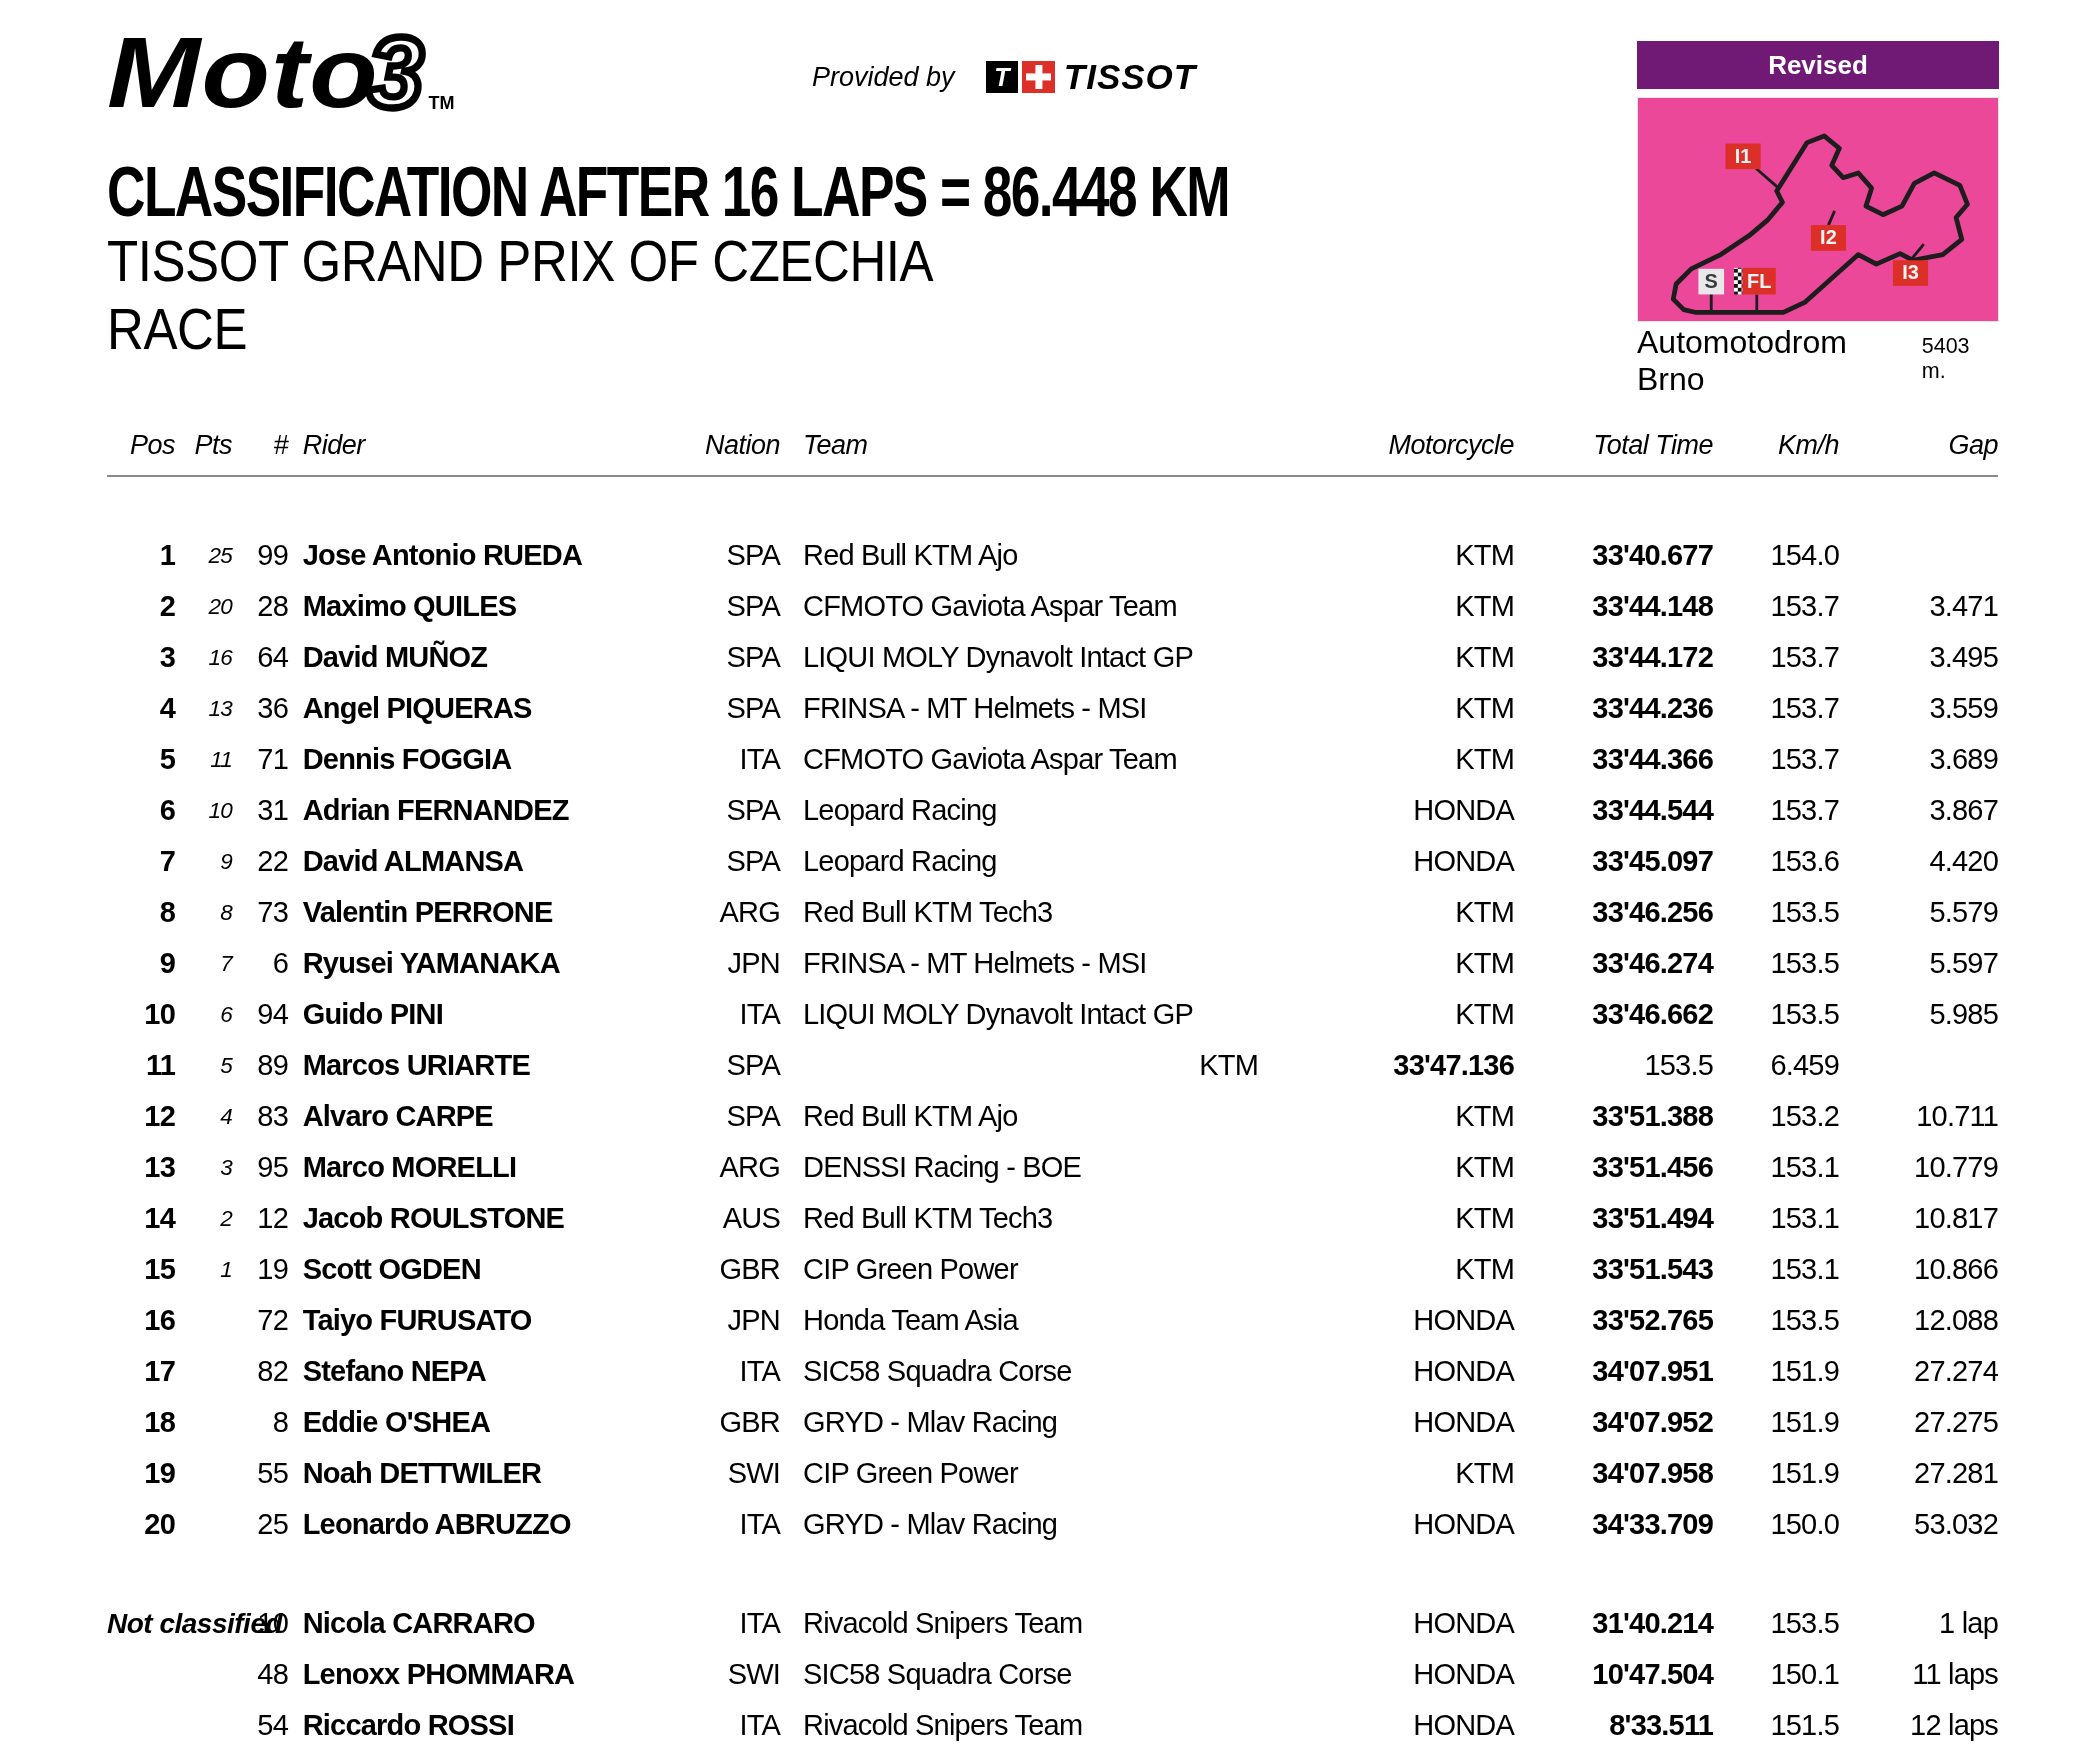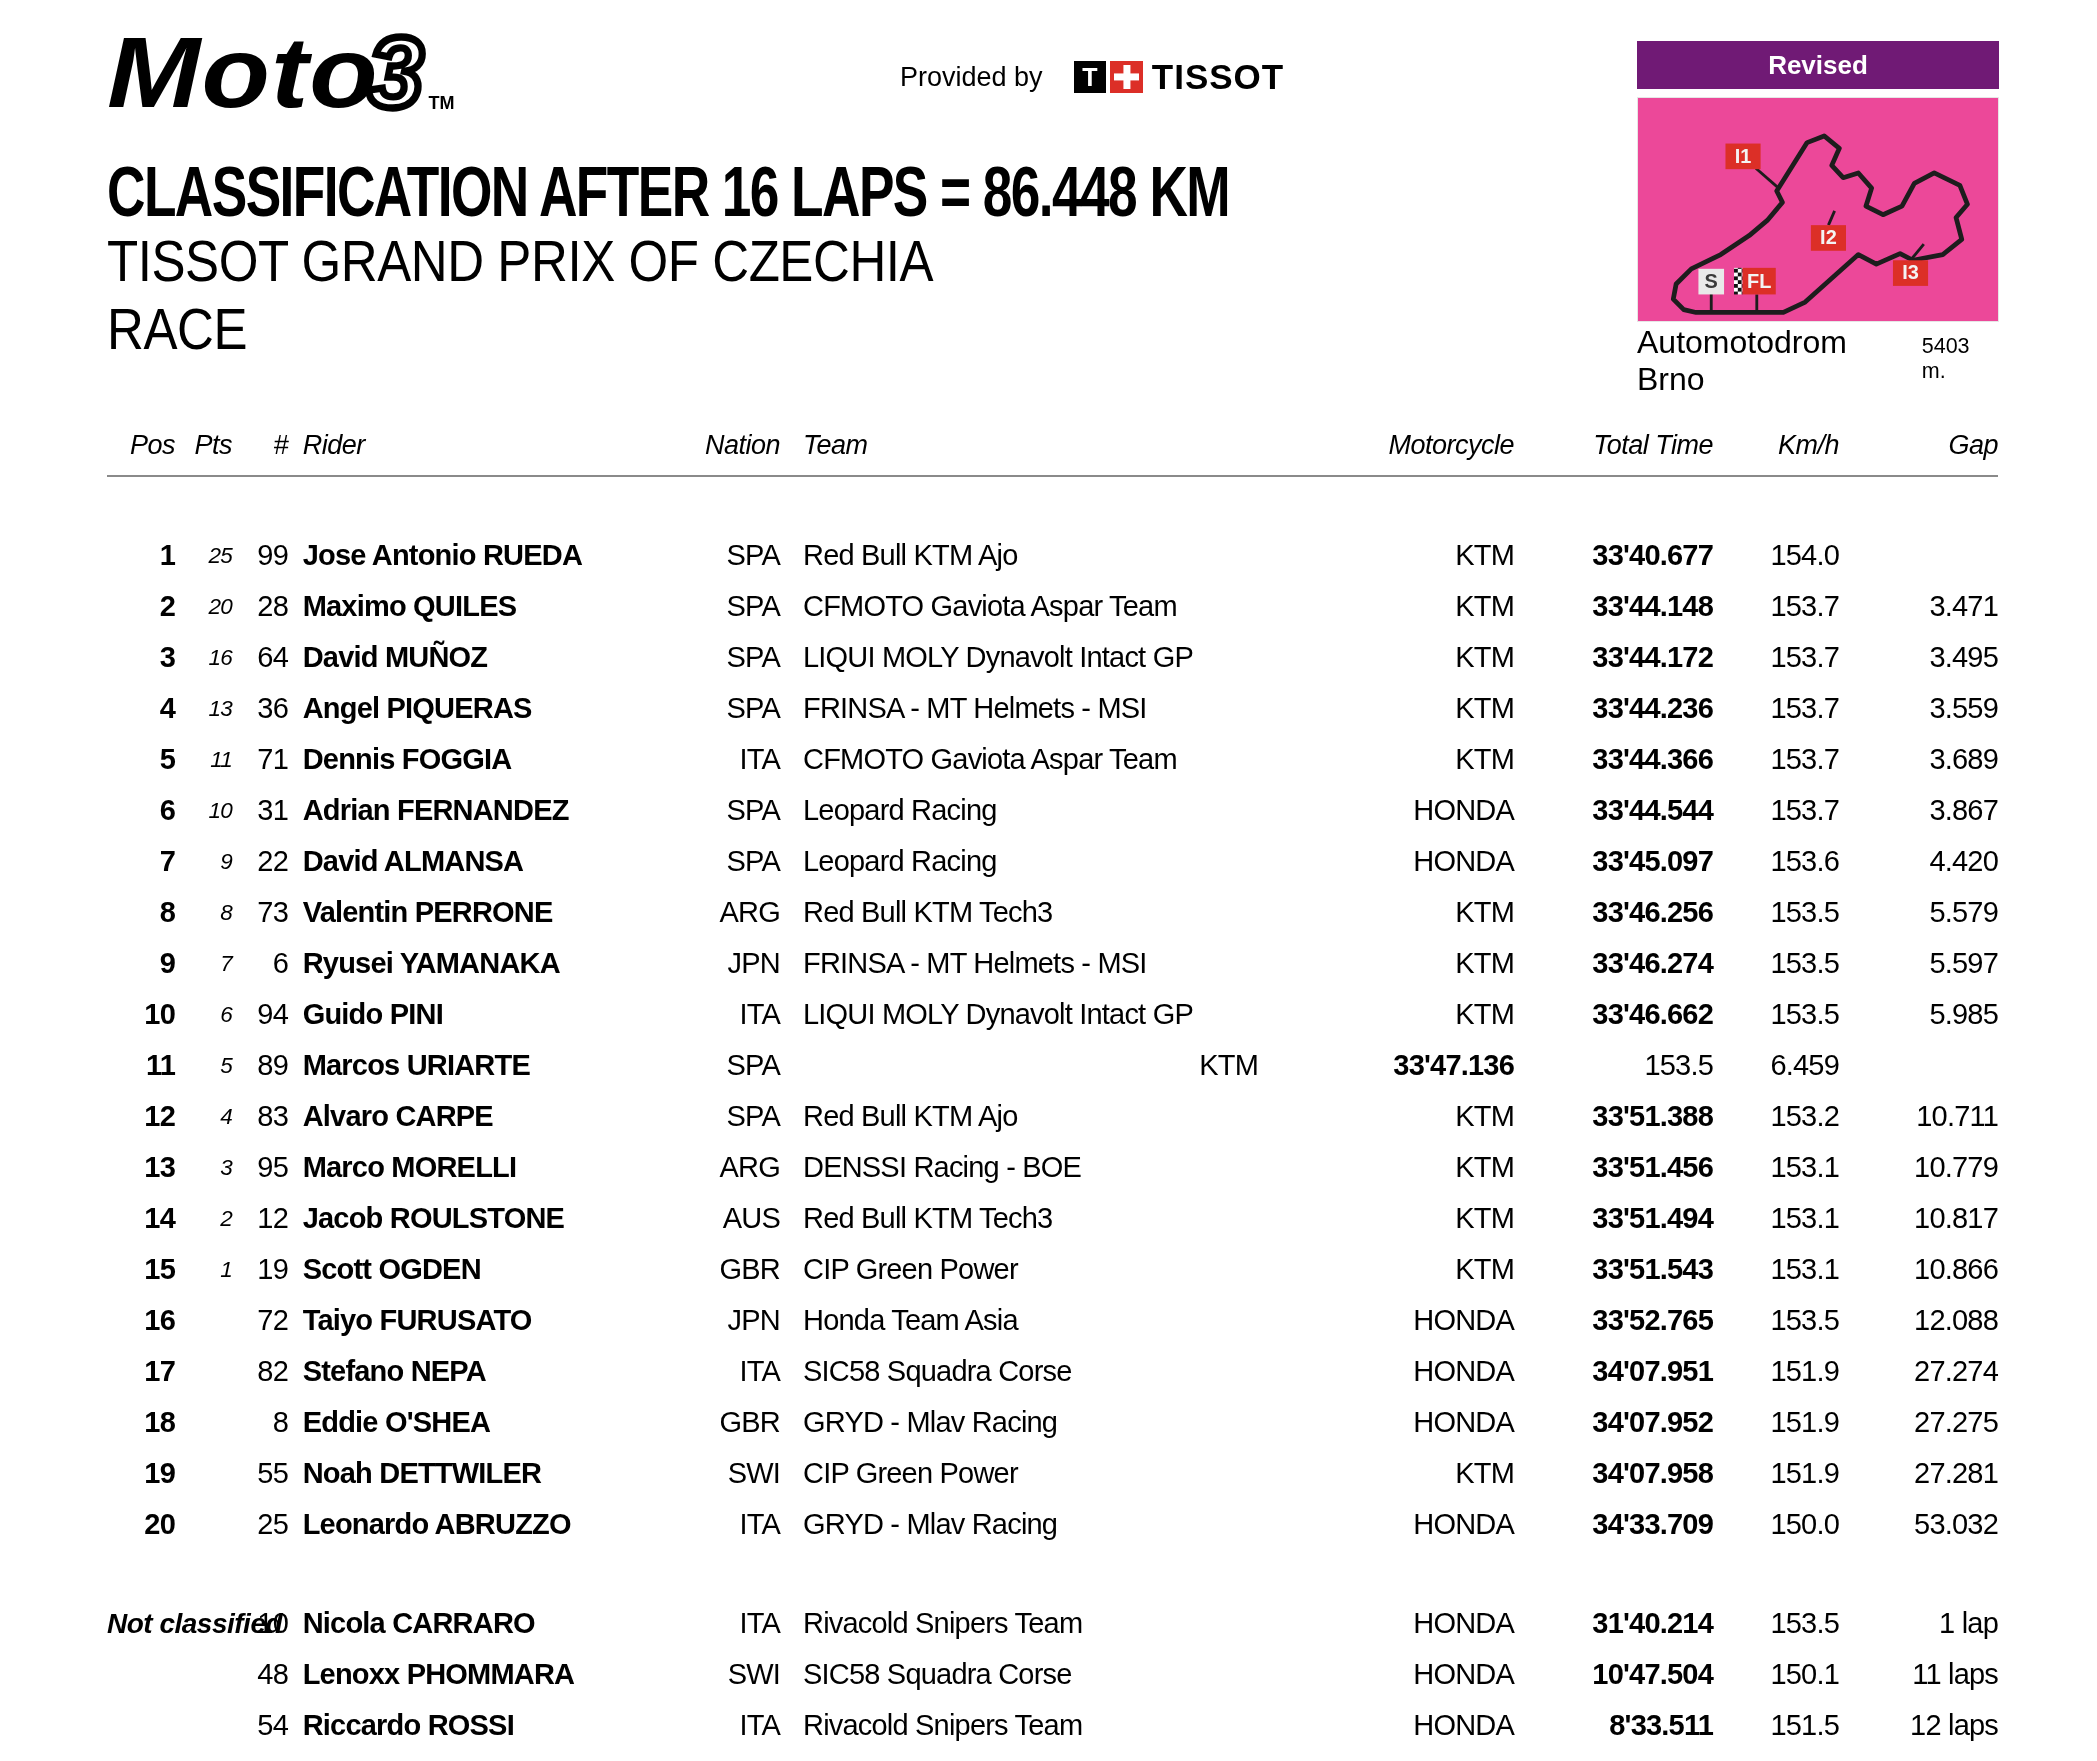--- a/index.html
+++ b/index.html
@@ -15,21 +15,21 @@
   .moto-word{
     font-size:100px;line-height:79px;font-weight:700;font-style:italic;
     letter-spacing:1px;transform:scaleX(1.12);transform-origin:left bottom;
   }
   .moto-three{
     font-size:100px;line-height:79px;font-weight:700;font-style:italic;
     margin-left:18px;color:#fff;-webkit-text-stroke:7.3px #000;
   }
   .moto-tm{font-size:18px;font-weight:700;margin-left:5.2px;line-height:18px;}
 
-  .provided-group{left:900px;top:57px;display:flex;align-items:center;}
+  .provided-group{left:812px;top:57px;display:flex;align-items:center;font-style:italic;}
   .provided-label{font-size:27px;letter-spacing:0;}
   .tissot-lockup{display:flex;align-items:center;margin-left:31px;}
   .t-box{width:32.5px;height:32.5px;background:#000;display:flex;align-items:center;justify-content:center;}
   .t-box span{color:#fff;font-size:25px;font-weight:700;line-height:1;}
   .cross-box{width:32.5px;height:32.5px;margin-left:4.2px;position:relative;}
   .cross-box .v{position:absolute;left:50%;top:12%;width:22%;height:76%;transform:translateX(-50%);background:#fff;}
   .cross-box .h{position:absolute;top:50%;left:12%;height:22%;width:76%;transform:translateY(-50%);background:#fff;}
   .tissot-word{font-size:35px;font-weight:700;letter-spacing:1px;margin-left:9px;}
 
   

